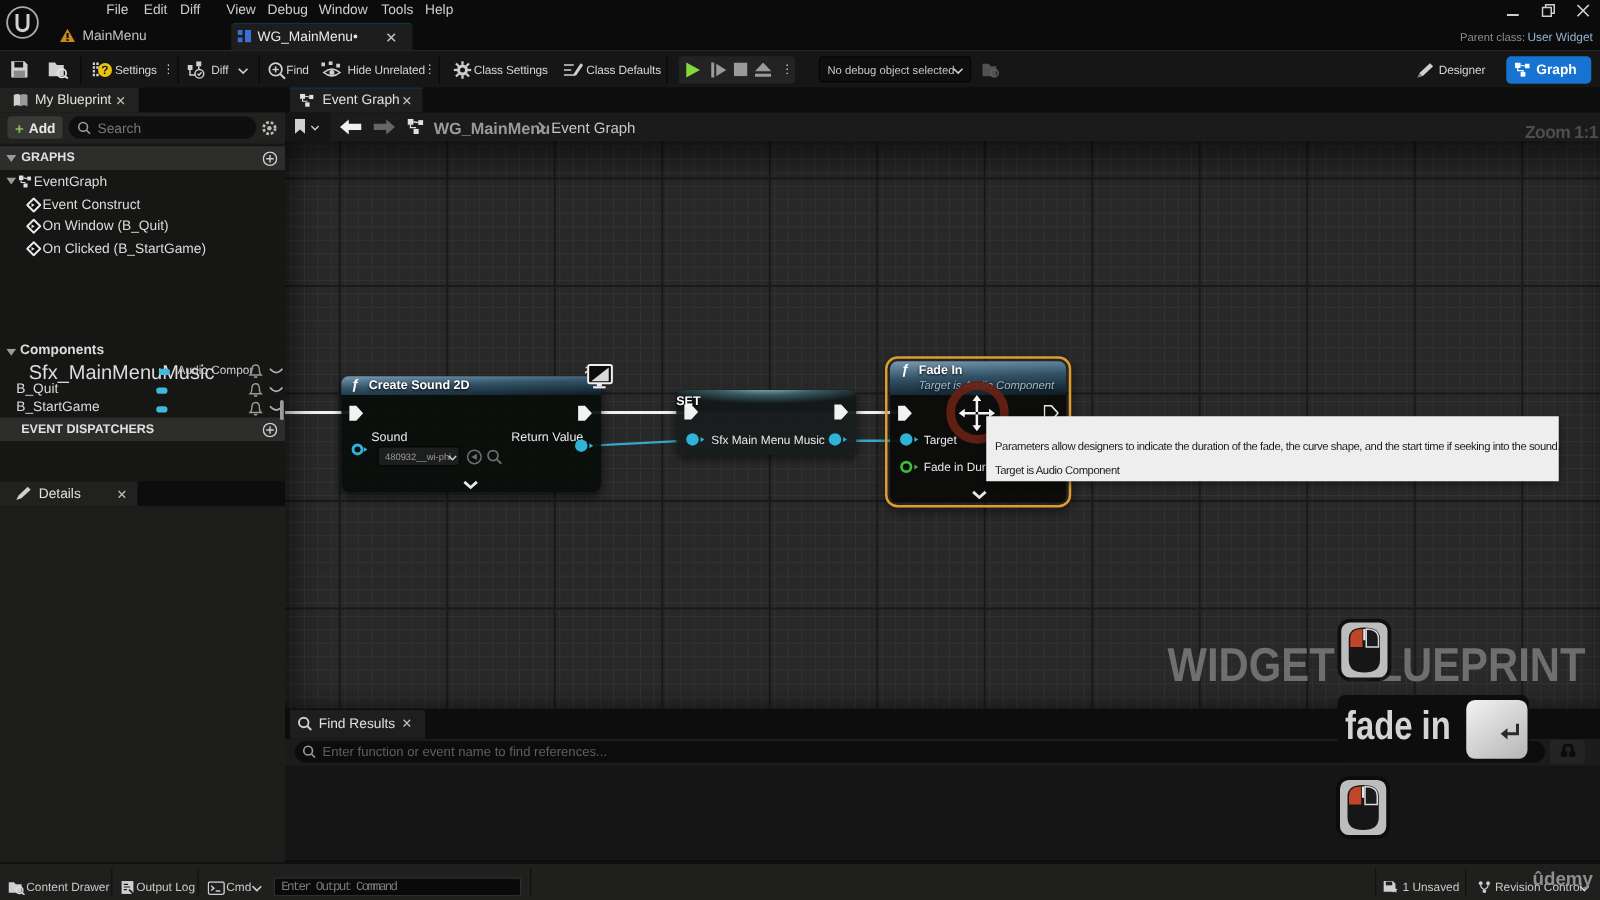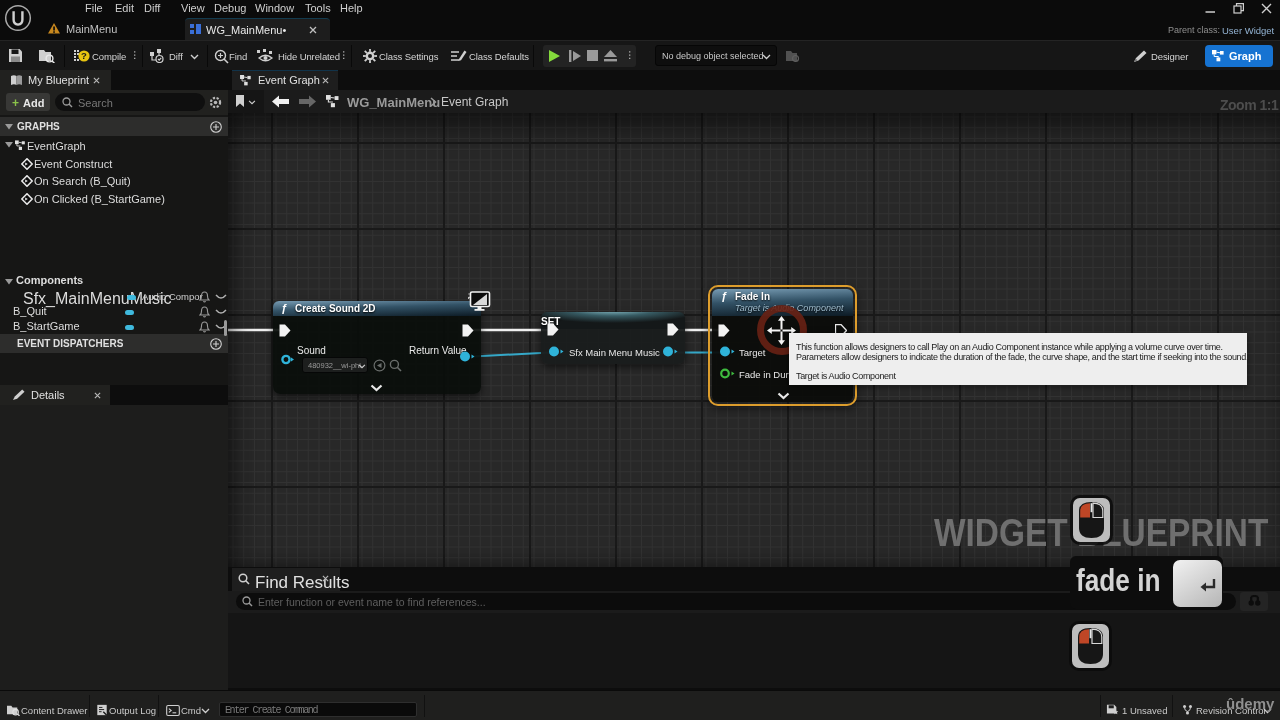--- a/index.html
+++ b/index.html
@@ -154,21 +154,21 @@
           <rect x="3" y="2" width="2" height="2"></rect>
           <rect x="0" y="5" width="2" height="2"></rect>
           <rect x="0" y="8" width="2" height="2"></rect>
           <rect x="3" y="11" width="2" height="2"></rect>
           <rect x="0" y="11" width="2" height="2"></rect>
           <rect x="3" y="5" width="2" height="2"></rect>
         </g>
       <circle cx="10" cy="8" r="5.6" fill="#e8c411"></circle>
       <text x="10" y="11.2" font-size="9.5" font-weight="bold" fill="#1a1a1a" text-anchor="middle" font-family="Liberation Sans">?</text>
     </svg>
-    <span class="tbtxt" style="left:92px;">Compile</span>
+    <span class="tbtxt" style="left:92px;">Settings</span>
     <span class="tbtxt" style="left:130px; top:8px;">⋮</span>
     <div class="tsep" style="left:142px;"></div>
 
     <svg class="abs" style="left:150px; top:8px;" width="15" height="14" viewBox="0 0 15 14">
       <rect x="0" y="3" width="4" height="4" fill="#cfcfcf"></rect>
         <rect x="7" y="0" width="4" height="4" fill="#cfcfcf"></rect>
       <path d="M2 7 L2 11 L6 11 M9 4 L9 7" stroke="#cfcfcf" stroke-width="1.2" fill="none"></path>
       <circle cx="9.5" cy="10" r="3.5" fill="#161616" stroke="#cfcfcf" stroke-width="1.2"></circle>
       <path d="M8 10 L9.2 11.2 L11.2 8.8" stroke="#cfcfcf" stroke-width="1.2" fill="none"></path>
     </svg>
@@ -303,21 +303,21 @@
     <svg class="abs" style="left:5px; top:72px;" width="8" height="6" viewBox="0 0 8 6">
         <path d="M0 0 L8 0 L4 5.5 Z" fill="#9a9a9a"></path>
       </svg>
     <svg class="abs" style="left:15px; top:70px;" width="11" height="11" viewBox="0 0 13 12">
       <rect x="0" y="0" width="4.4" height="4.4" fill="#e0e0e0"></rect>
         <rect x="8" y="1" width="3.6" height="3.6" fill="#e0e0e0"></rect>
         <rect x="4.5" y="7.5" width="3.8" height="3.8" fill="#e0e0e0"></rect>
       <path d="M2.2 4.4 L2.2 6.5 L6.4 6.5 M4.4 2.2 L8 2.8" stroke="#e0e0e0" stroke-width="1" fill="none"></path>
     </svg>
     <div class="row" style="left:34px; top:88px;">Event Construct</div>
-    <div class="row" style="left:34px; top:105px;">On Search (B_Quit)</div>
+    <div class="row" style="left:34px; top:105px;">On Window (B_Quit)</div>
     <div class="row" style="left:34px; top:123px;">On Clicked (B_StartGame)</div>
     <svg class="abs" style="left:21px; top:88px;" width="12" height="12" viewBox="0 0 12 12">
         <path d="M6 0.8 L11.2 6 L6 11.2 L0.8 6 Z" fill="#0d0d0d" stroke="#e8e8e8" stroke-width="1.6"></path>
         <path d="M4.2 4.5 L6.8 6 L4.2 7.5 Z" fill="#e8e8e8"></path>
       </svg>
     <svg class="abs" style="left:21px; top:105px;" width="12" height="12" viewBox="0 0 12 12">
         <path d="M6 0.8 L11.2 6 L6 11.2 L0.8 6 Z" fill="#0d0d0d" stroke="#e8e8e8" stroke-width="1.6"></path>
         <path d="M4.2 4.5 L6.8 6 L4.2 7.5 Z" fill="#e8e8e8"></path>
       </svg>
     <svg class="abs" style="left:21px; top:123px;" width="12" height="12" viewBox="0 0 12 12">
@@ -538,33 +538,32 @@
       <svg class="abs" style="left:539px; top:203px;" width="29" height="29" viewBox="0 0 29 29">
         <g fill="#f5f5f5">
           <path d="M14.5 0 L18 4.8 L15.5 4.8 L15.5 13.5 L13.5 13.5 L13.5 4.8 L11 4.8 Z"></path>
           <path d="M14.5 29 L11 24.2 L13.5 24.2 L13.5 15.5 L15.5 15.5 L15.5 24.2 L18 24.2 Z"></path>
           <path d="M0 14.5 L4.8 11 L4.8 13.5 L13.5 13.5 L13.5 15.5 L4.8 15.5 L4.8 18 Z"></path>
           <path d="M29 14.5 L24.2 18 L24.2 15.5 L15.5 15.5 L15.5 13.5 L24.2 13.5 L24.2 11 Z"></path>
         </g>
       </svg>
 
       <div class="abs" style="left:561px; top:220px; width:458px; height:52px; background:#eeeeee; box-shadow:0 2px 6px rgba(0,0,0,0.5);">
-        <span class="abs txt tt" style="left:7px; top:9px;">This function allows designers to call Play on an Audio Component instance while applying a volume curve over time.</span>
         <span class="abs txt tt" style="left:7px; top:19px;">Parameters allow designers to indicate the duration of the fade, the curve shape, and the start time if seeking into the sound.</span>
         <span class="abs txt tt" style="left:7px; top:38px;">Target is Audio Component</span>
       </div>
     </div>
 
     <div id="findtabrow">
       <div id="findtab"></div>
       <svg class="abs" style="left:10px; top:6px;" width="12" height="12" viewBox="0 0 12 12">
           <circle cx="5" cy="5" r="3.8" fill="none" stroke="#cfcfcf" stroke-width="1.5"></circle>
           <line x1="7.8" y1="7.8" x2="11" y2="11" stroke="#cfcfcf" stroke-width="1.6"></line>
         </svg>
-      <span class="abs txt" style="left:27px; top:6px; font-size:17px; color:#e0e0e0;">Find Results</span>
+      <span class="abs txt" style="left:27px; top:6px; font-size:11px; color:#e0e0e0;">Find Results</span>
       <svg class="abs" style="left:94px; top:8px;" width="7" height="7" viewBox="0 0 8 8">
           <path d="M1 1 L7 7 M7 1 L1 7" stroke="#b8b8b8" stroke-width="1.3"></path>
         </svg>
     </div>
     <div id="findsearchrow">
       <div class="abs" style="left:8px; top:2px; width:1000px; height:17px; background:#0c0c0c; border-radius:9px;"></div>
       <svg class="abs" style="left:14px; top:5px;" width="11" height="11" viewBox="0 0 11 11">
           <circle cx="4.5" cy="4.5" r="3.5" fill="none" stroke="#9a9a9a" stroke-width="1.3"></circle>
           <line x1="7" y1="7" x2="10" y2="10" stroke="#9a9a9a" stroke-width="1.4"></line>
         </svg>
@@ -626,21 +625,21 @@
     <svg class="abs" style="left:166px; top:14px;" width="14" height="11" viewBox="0 0 15 12">
       <rect x="0.6" y="0.6" width="13.8" height="10.8" rx="1.5" fill="none" stroke="#cfcfcf" stroke-width="1.2"></rect>
       <path d="M3 4 L5.5 6 L3 8" stroke="#cfcfcf" stroke-width="1.2" fill="none"></path>
       <line x1="7" y1="8.5" x2="11" y2="8.5" stroke="#cfcfcf" stroke-width="1.2"></line>
     </svg>
     <span class="sbtxt" style="left:181px;">Cmd</span>
     <svg class="abs" style="left:201px; top:17px;" width="9" height="6" viewBox="0 0 9 6">
         <path d="M1 1 L4.5 4.5 L8 1" stroke="#cfcfcf" stroke-width="1.3" fill="none"></path>
       </svg>
     <div class="abs" style="left:219px; top:11px; width:198px; height:15px; background:#0a0a0a; border:1px solid #2e2e2e; border-radius:2px;"></div>
-    <span class="abs txt" style="left:225px; top:14px; font-family:'Liberation Mono',monospace; font-size:10px; letter-spacing:-1.4px; color:#7a7a7a;">Enter Create Command</span>
+    <span class="abs txt" style="left:225px; top:14px; font-family:'Liberation Mono',monospace; font-size:10px; letter-spacing:-1.4px; color:#7a7a7a;">Enter Output Command</span>
 
     <svg class="abs" style="left:1106px; top:13px;" width="13" height="12" viewBox="0 0 15 14">
       <path d="M1 1 L9.5 1 L12 3.5 L12 11 L1 11 Z" fill="#cfcfcf"></path>
         <rect x="3" y="1.5" width="6" height="3.5" fill="#1f1f1f"></rect>
       <path d="M11 9 L12.2 11.4 L14.8 11.6 L12.9 13.3 L13.5 15.8 L11 14.4 L8.8 15.8 L9.4 13.3 L7.4 11.6 L10 11.4 Z" transform="scale(0.8) translate(3,-1)" fill="#cfcfcf"></path>
     </svg>
     <span class="sbtxt" style="left:1122px;">1 Unsaved</span>
     <div class="abs" style="left:1172px; top:4px; width:1px; height:22px; background:#111;"></div>
     <svg class="abs" style="left:1182px; top:13px;" width="11" height="11" viewBox="0 0 13 13">
       <circle cx="3" cy="3" r="1.8" fill="#cfcfcf"></circle>

